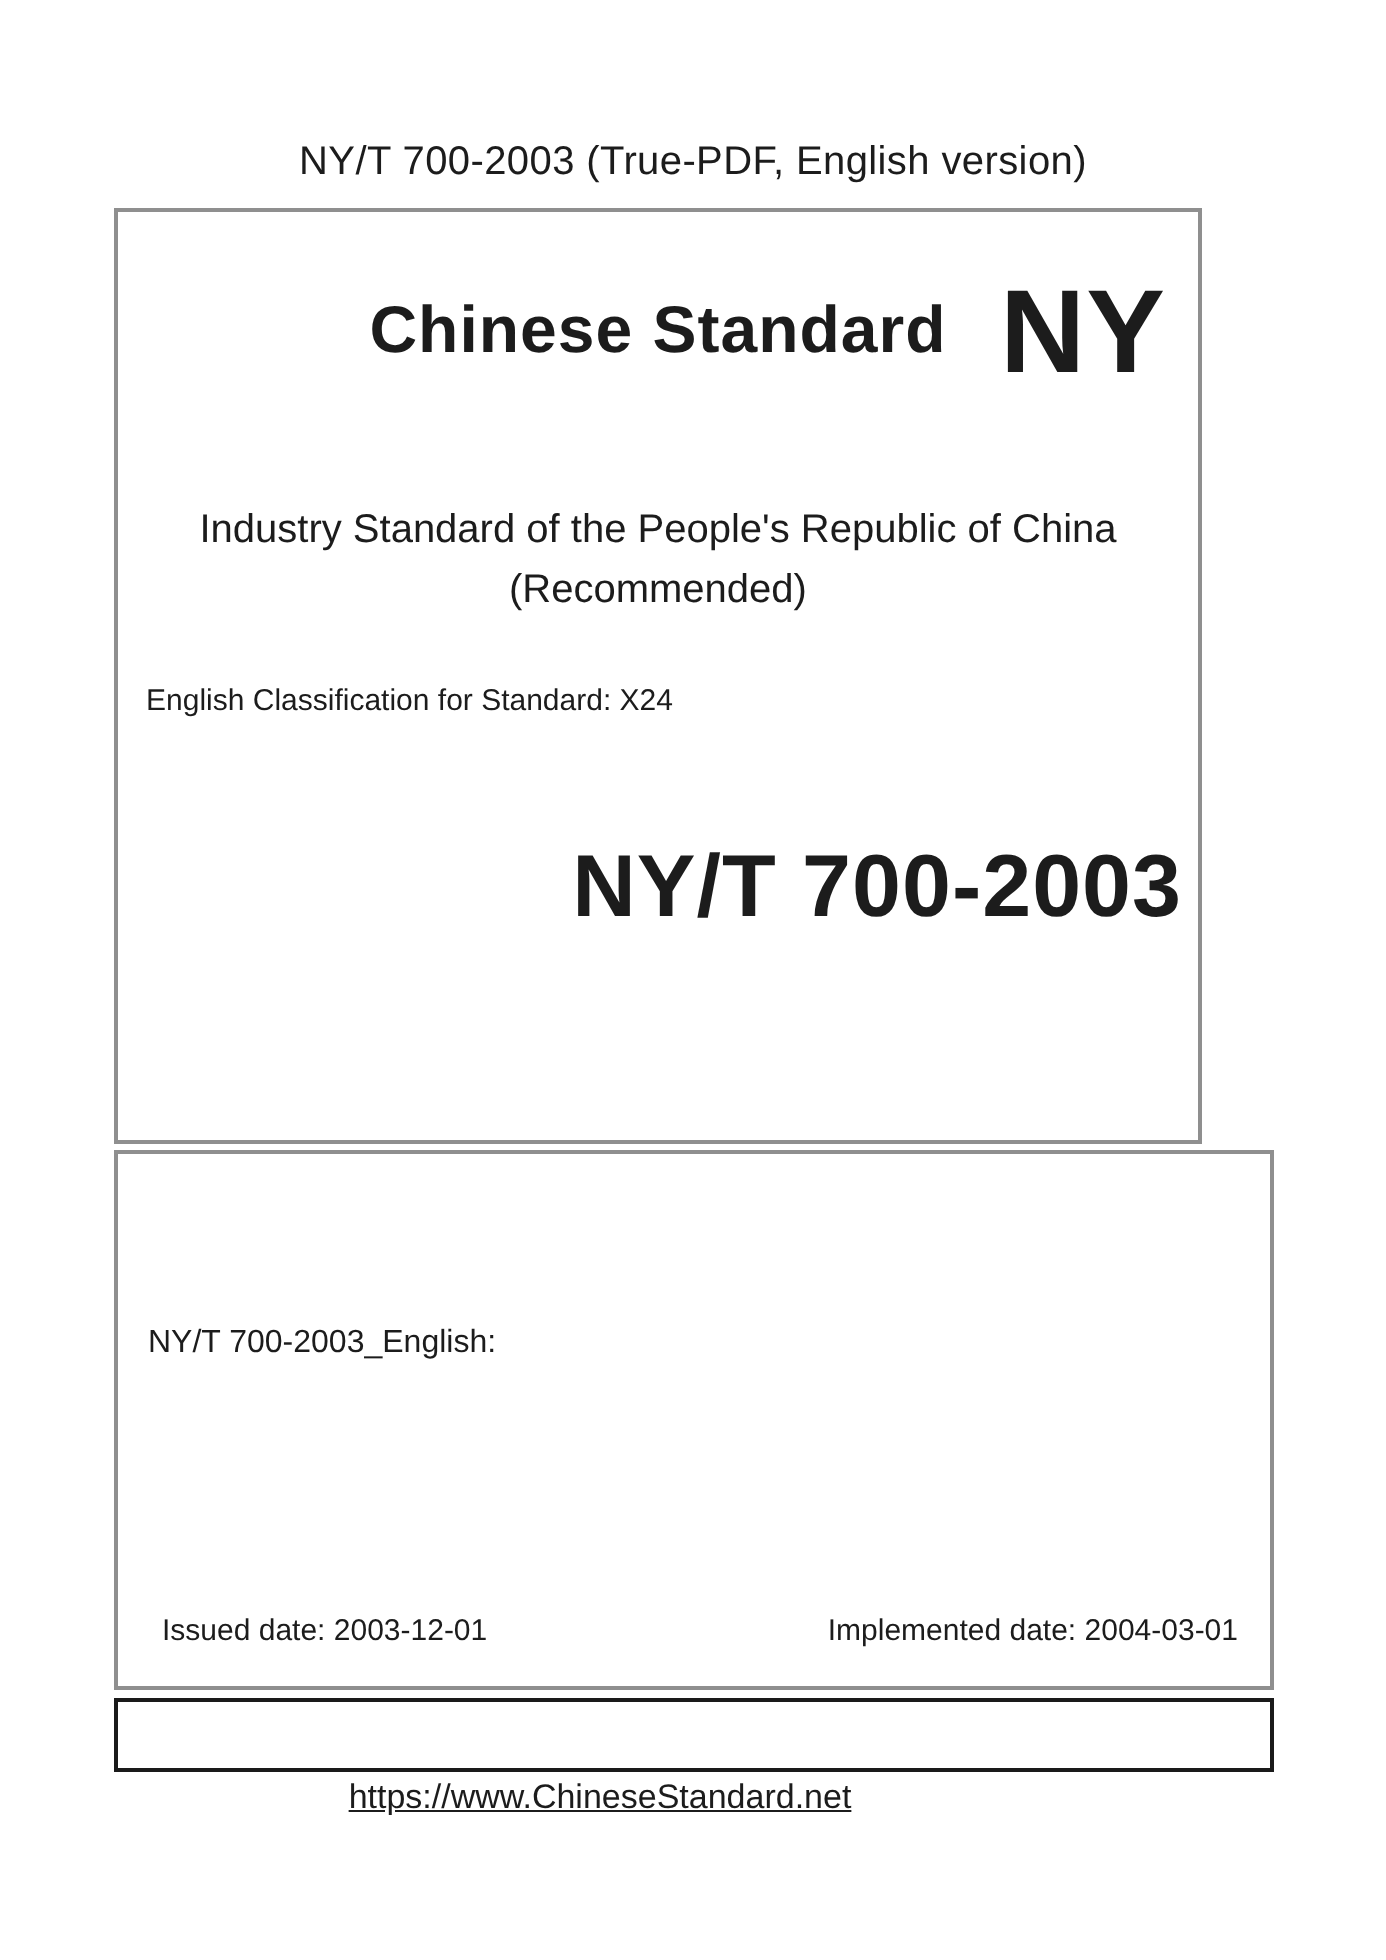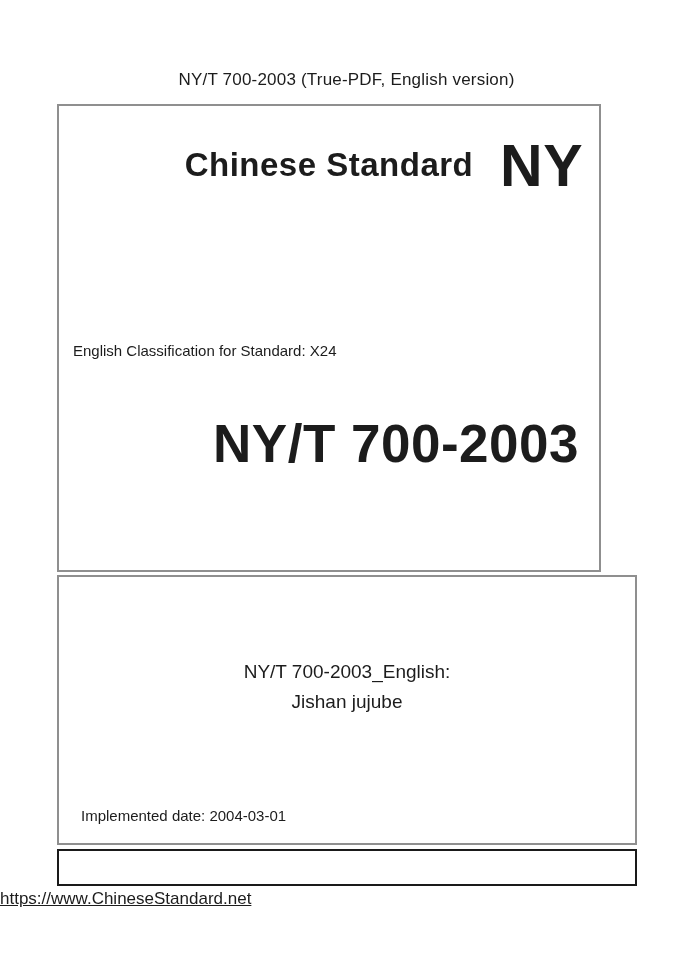--- a/index.html
+++ b/index.html
@@ -14,21 +14,21 @@
     background:var(--page-bg);
     font-family:"Liberation Sans", sans-serif;
     color:var(--text);
     position:relative;
     overflow:hidden;
   }
   .abs{position:absolute;}
   .page-header{
     top:70px;left:0;width:693px;
     text-align:center;
-    font-size:17px;
+    font-size:20px;
     letter-spacing:0.2px;
   }
   .cover-box{
     left:57px;top:104px;width:544px;height:468px;
     border:2px solid var(--border-gray);
     background:#fff;
   }
   .brand-title{
     top:40px;left:0;width:100%;
     text-align:center;
@@ -44,77 +44,79 @@
   .org-block{
     top:144px;left:0;width:100%;
     text-align:center;
     font-size:20px;line-height:30px;
   }
   .classification-line{
     top:236px;left:14px;
     font-size:15px;
   }
   .standard-code{
-    top:314px;right:20px;
-    font-size:53px;font-weight:bold;
+    top:314px;right:8px;
+    font-size:44px;font-weight:bold;
     line-height:48px;
     letter-spacing:0.5px;
   }
   .title-box{
     left:57px;top:575px;width:580px;height:270px;
     border:2px solid var(--border-gray);
     background:#fff;
   }
   .doc-title{
-    top:80px;left:0;width:100%;
-    text-align:center;
-    font-size:19px;line-height:30px;
+    top:80px;left:15px;width:100%;
+    text-align:left;
+    font-size:16px;line-height:30px;
   }
   .dates-row{
     top:230px;left:22px;right:16px;
     display:flex;
     justify-content:space-between;
     font-size:15px;
   }
   .empty-bar{
     left:57px;top:849px;width:580px;height:37px;
     border:2px solid var(--border-dark);
     background:#fff;
   }
   .page-footer{
     top:889px;left:0;width:600px;
-    text-align:left;
+    text-align:center;
     font-size:17px;
   }
   .footer-link{
     color:var(--text);
     text-decoration:underline;
     cursor:pointer;
   }
 </style>
 </head>
 <body>
 
 <div class="abs page-header">NY/T 700-2003 (True-PDF, English version)</div>
 
 <div class="abs cover-box">
   <div class="abs brand-title">Chinese Standard</div>
   <div class="abs ny-logo">NY</div>
   <div class="abs org-block">
+    <div>Industry Standard of the People's Republic of China</div>
+    <div>(Recommended)</div>
   </div>
   <div class="abs classification-line">English Classification for Standard: X24</div>
   <div class="abs standard-code">NY/T 700-2003</div>
 </div>
 
 <div class="abs title-box">
   <div class="abs doc-title">
     <div>NY/T 700-2003_English:</div>
-    <div>Jishan jujube</div>
   </div>
   <div class="abs dates-row">
+    <span>Issued date: 2003-12-01</span>
     <span>Implemented date: 2004-03-01</span>
   </div>
 </div>
 
 <div class="abs empty-bar"></div>
 
 <div class="abs page-footer">
   <span class="footer-link">https://www.ChineseStandard.net</span>
 </div>
 

